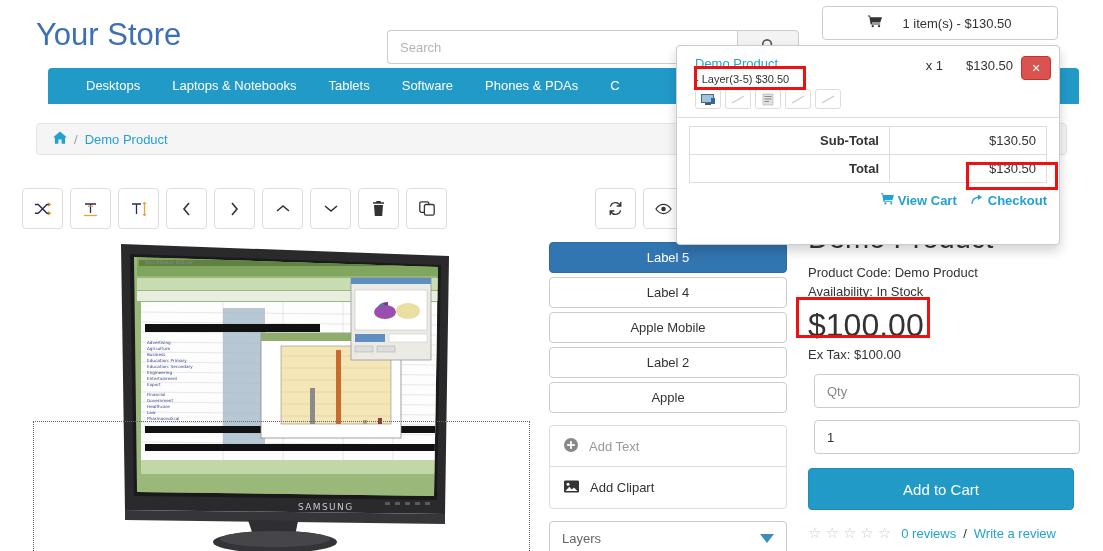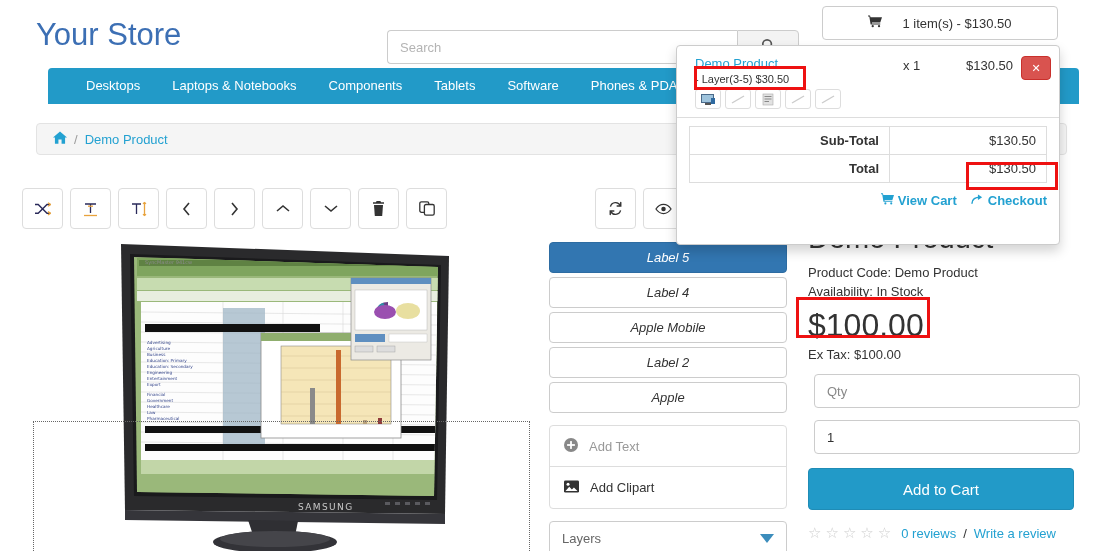--- a/index.html
+++ b/index.html
@@ -112,21 +112,21 @@
     pointer-events: none;
   }
 
   
   .mid-col { position: absolute; left: 549px; top: 242px; width: 238px; }
   .label-btn {
     height: 31px; width: 238px;
     border: 1px solid #cccccc; border-radius: 4px;
     background: #ffffff; color: #333;
     display: flex; align-items: center; justify-content: center;
-    font-size: 13px; margin-bottom: 4px; cursor: pointer; font-style: italic;
+    font-size: 13px; margin-bottom: 4px; cursor: pointer;
   }
   .label-btn.active {
     background: #3276b1; border-color: #2d6ca2; color: #ffffff;
   }
   .action-group {
     margin-top: 12px;
     border: 1px solid #dddddd; border-radius: 4px;
     overflow: hidden; background: #fff;
     width: 238px;
   }
@@ -280,21 +280,20 @@
             <circle cx="12.6" cy="12.4" r="1.3"></circle>
         </svg>
       </span>
       <span class="nowrap">1 item(s) - $130.50</span>
     </div>
   </div>
 
   <div class="navbar">
     <div class="nav-item">Desktops</div>
     <div class="nav-item">Laptops &amp; Notebooks</div>
-    <div class="nav-item">Components</div>
     <div class="nav-item">Tablets</div>
     <div class="nav-item">Software</div>
     <div class="nav-item">Phones &amp; PDAs</div>
     <div class="nav-item">C</div>
   </div>
 
   <div class="breadcrumb">
     <span>
       <svg width="14" height="13" viewBox="0 0 16 14" fill="#23a1d1">
         <path d="M8 0L0 7h2.2v7h4V9.2h3.6V14h4V7H16z"></path>
@@ -610,21 +609,21 @@
                 <line x1="2" y1="10" x2="14" y2="3"></line>
               </svg>
           </div>
           <div class="cart-thumb">
             <svg width="16" height="13" viewBox="0 0 16 13" stroke="#cccccc" stroke-width="1.4">
                 <line x1="2" y1="10" x2="14" y2="3"></line>
               </svg>
           </div>
         </div>
       </div>
-      <div class="cart-qty" style="width:40px;text-align:left;padding-top:2px">x 1</div>
+      <div class="cart-qty" style="width:40px;text-align:right;padding-top:2px">x 1</div>
       <div class="cart-price" style="width:62px;text-align:right;padding-top:2px">$130.50</div>
       <div class="cart-remove">
         <span>✕</span>
       </div>
     </div>
 
     <table class="totals-table">
       <tbody>
           <tr>
         <td class="totals-label">Sub-Total</td>

